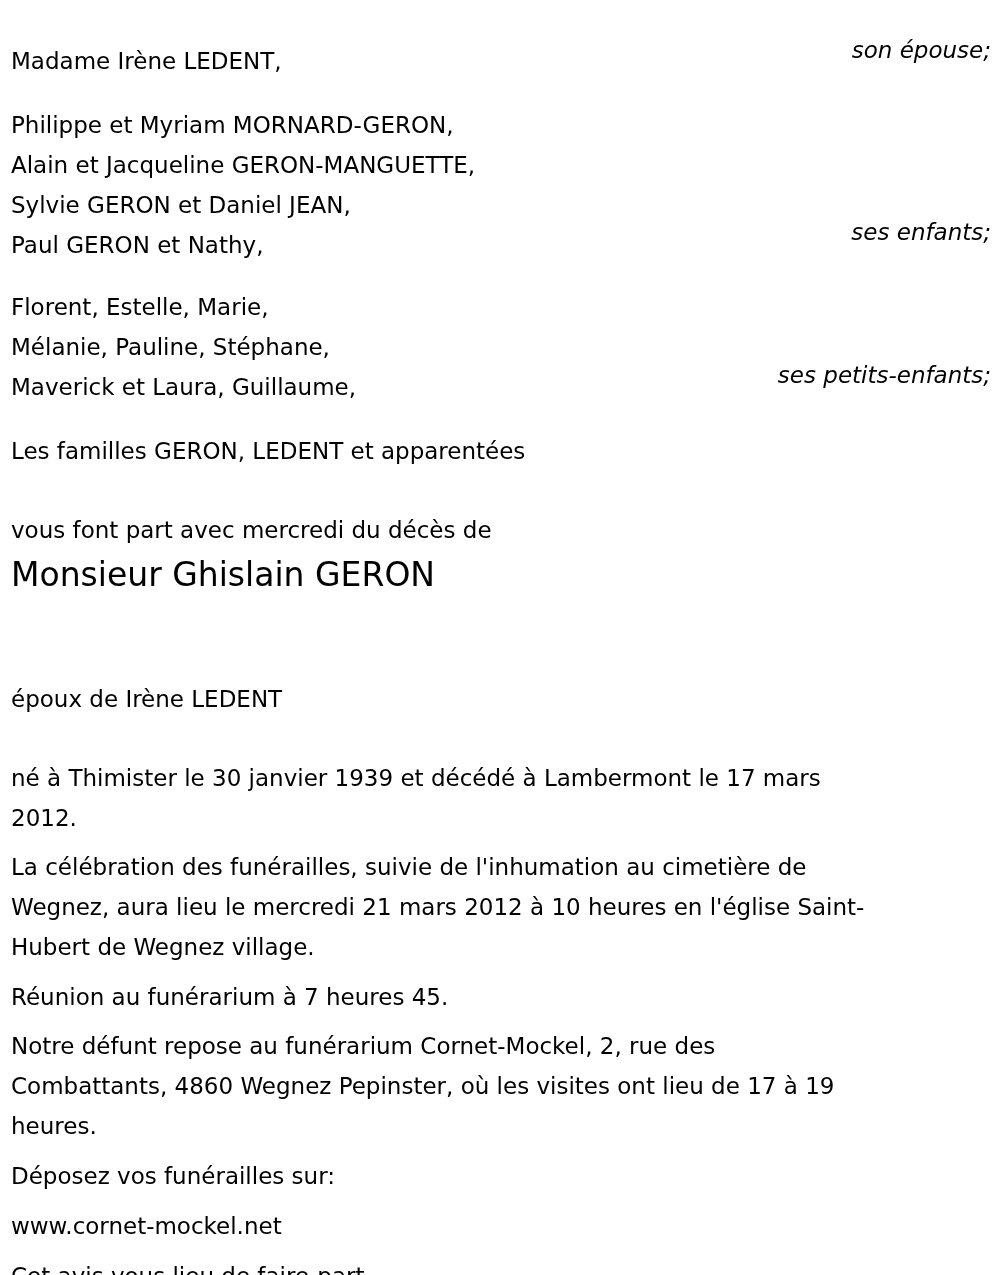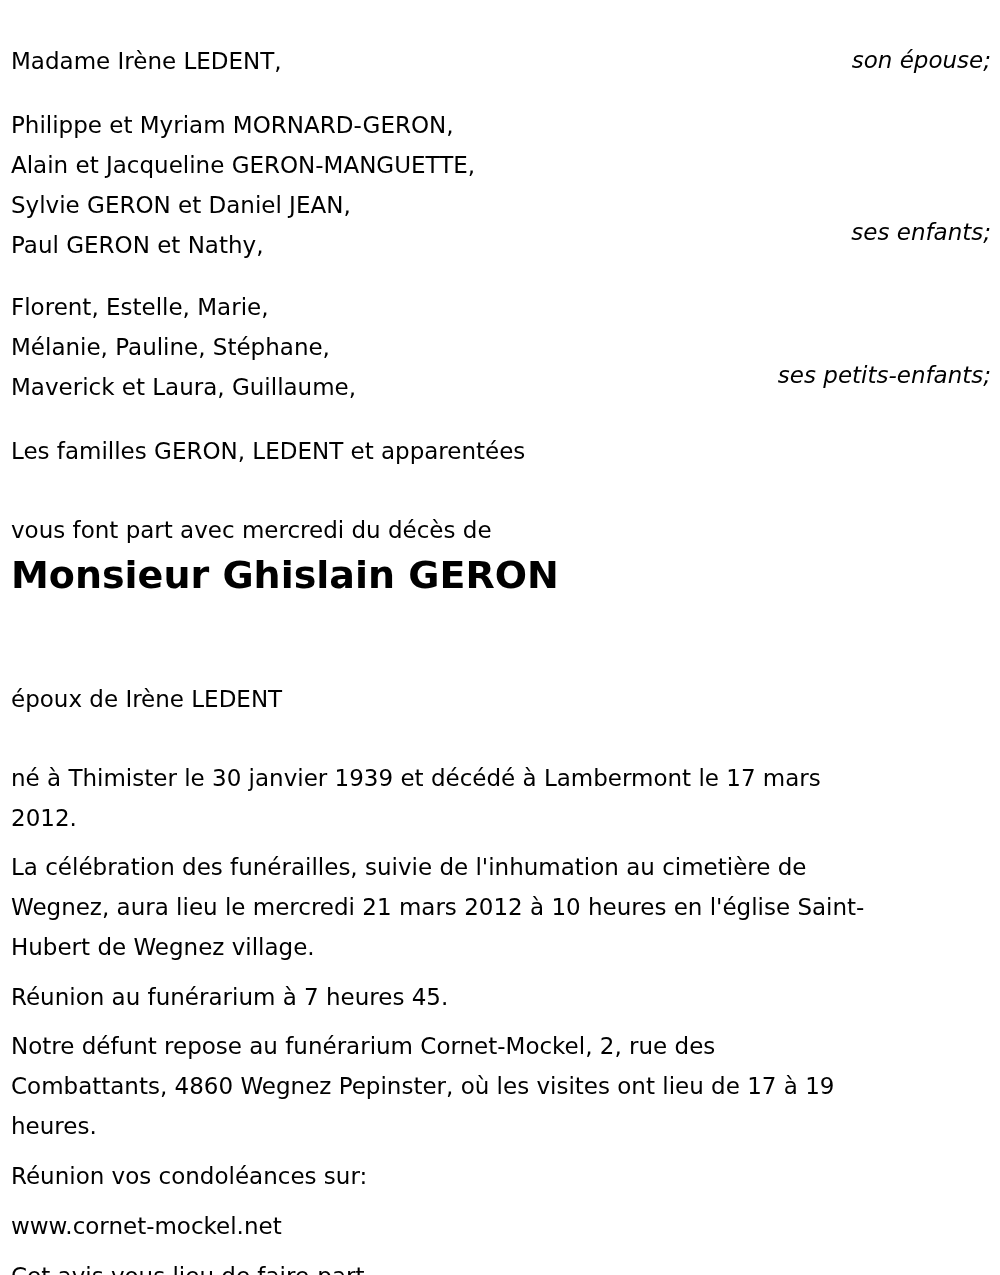--- a/index.html
+++ b/index.html
@@ -6,28 +6,28 @@
   body {
     width: 1000px; height: 1275px; overflow: hidden;
     font-family: "DejaVu Sans", sans-serif;
     color: #000000;
     font-size: 23px;
     position: relative;
   }
   .doc { position: absolute; left: 11px; top: 0; width: 980px; }
   .line { position: absolute; left: 0; white-space: nowrap; line-height: 30px; margin-top: 36px; }
   .role { position: absolute; right: 0; font-style: italic; white-space: nowrap; line-height: 30px; }
-  .title { position: absolute; left: 0; font-weight: bold; font-size: 38px; line-height: 40px; white-space: nowrap; }
+  .title { position: absolute; left: 0; font-weight: normal; font-size: 33px; line-height: 40px; white-space: nowrap; }
 </style>
 </head>
 <body>
 
 <div class="doc">
   <div class="line" style="top:10px">Madame Irène LEDENT,</div>
-  <div class="role" style="top:45px">son épouse;</div>
+  <div class="role" style="top:35px">son épouse;</div>
 
   <div class="line" style="top:74px">Philippe et Myriam MORNARD-GERON,</div>
   <div class="line" style="top:114px">Alain et Jacqueline GERON-MANGUETTE,</div>
   <div class="line" style="top:154px">Sylvie GERON et Daniel JEAN,</div>
   <div class="line" style="top:194px">Paul GERON et Nathy,</div>
   <div class="role" style="top:217px">ses enfants;</div>
 
   <div class="line" style="top:256px">Florent, Estelle, Marie,</div>
   <div class="line" style="top:296px">Mélanie, Pauline, Stéphane,</div>
   <div class="line" style="top:336px">Maverick et Laura, Guillaume,</div>
@@ -47,16 +47,16 @@
   <div class="line" style="top:816px">La célébration des funérailles, suivie de l'inhumation au cimetière de</div>
   <div class="line" style="top:856px">Wegnez, aura lieu le mercredi 21 mars 2012 à 10 heures en l'église Saint-</div>
   <div class="line" style="top:896px">Hubert de Wegnez village.</div>
 
   <div class="line" style="top:946px">Réunion au funérarium à 7 heures 45.</div>
 
   <div class="line" style="top:995px">Notre défunt repose au funérarium Cornet-Mockel, 2, rue des</div>
   <div class="line" style="top:1035px">Combattants, 4860 Wegnez Pepinster, où les visites ont lieu de 17 à 19</div>
   <div class="line" style="top:1075px">heures.</div>
 
-  <div class="line" style="top:1125px">Réunion vos condoléances sur:</div>
+  <div class="line" style="top:1125px">Déposez vos funérailles sur:</div>
   <div class="line" style="top:1175px">www.cornet-mockel.net</div>
   <div class="line" style="top:1225px">Cet avis vous lieu de faire-part.</div>
 </div>
 
 </body></html>

